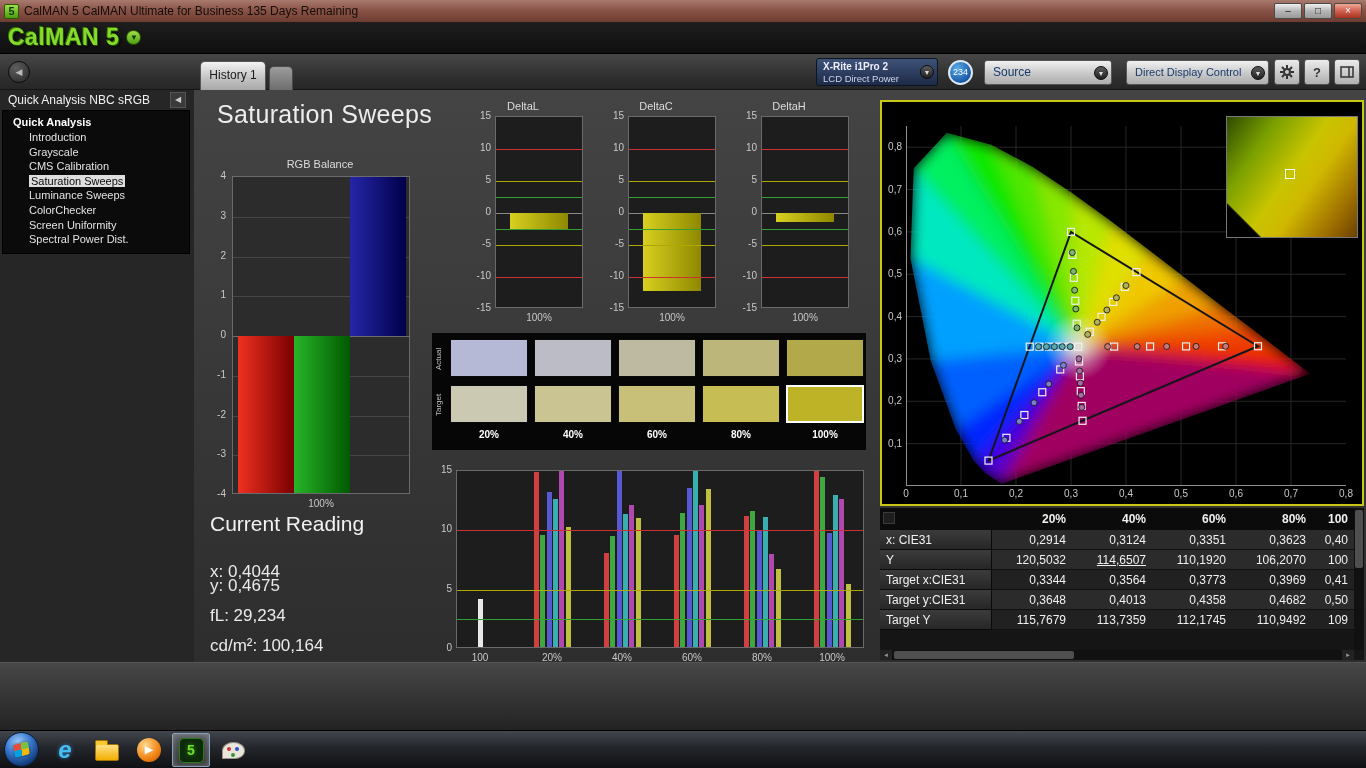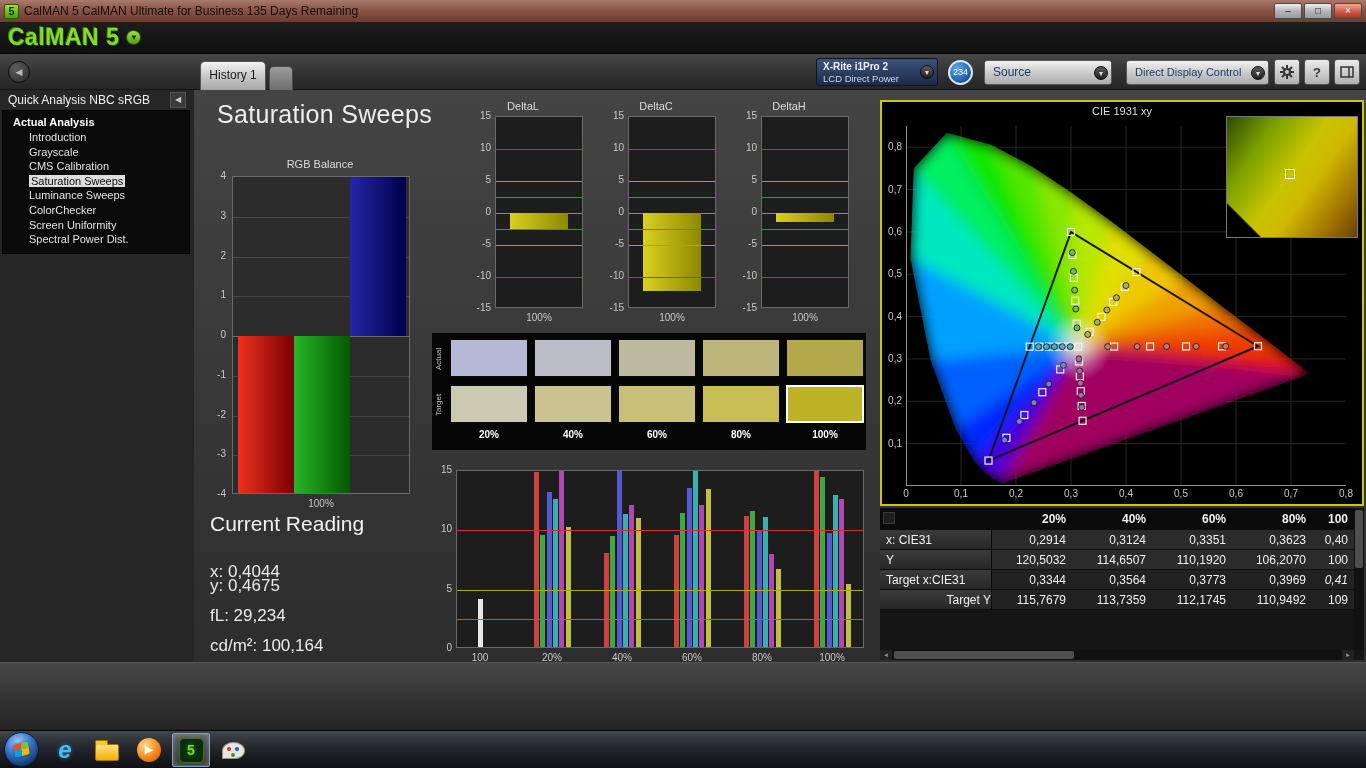--- a/index.html
+++ b/index.html
@@ -185,21 +185,21 @@
         </svg>
     </div>
   </div>
 
   <div class="sidebar-bg"></div>
   <div class="workspace-bg"></div>
 
   <div class="sb-header">Quick Analysis NBC sRGB</div>
   <div class="sb-collapse">◀</div>
   <div class="tree">
-    <div class="tree-root">Actual Analysis</div>
+    <div class="tree-root">Quick Analysis</div>
     <div>
         <div class="tree-item">Introduction</div>
         <div class="tree-item">Grayscale</div>
         <div class="tree-item">CMS Calibration</div>
         <div class="tree-item"><span class="tree-sel">Saturation Sweeps</span></div>
         <div class="tree-item">Luminance Sweeps</div>
         <div class="tree-item">ColorChecker</div>
         <div class="tree-item">Screen Uniformity</div>
         <div class="tree-item">Spectral Power Dist.</div>
       </div>
@@ -392,21 +392,20 @@
       </div>
   </div>
 
   <div class="reading-head">Current Reading</div>
   <div class="reading-line" style="top:562px;">x: 0,4044</div>
   <div class="reading-line" style="top:576px;">y: 0,4675</div>
   <div class="reading-line" style="top:606px;">fL: 29,234</div>
   <div class="reading-line" style="top:636px;">cd/m²: 100,164</div>
 
   <div class="cie-panel">
-    <div class="chart-title">CIE 1931 xy</div>
     <svg class="cie-svg" width="440" height="360">
         <defs>
           <clipPath id="hshoe">
             <polygon points="95.69999999999999,357.88235294117646 79.19999999999999,347.29411764705884 68.2,335.43529411764706 50.05,303.67058823529413 24.749999999999996,235.05882352941177 4.4,132.1411764705882 7.699999999999999,42.35294117647061 40.699999999999996,6.77647058823527 85.24999999999999,18.635294117646993 126.49999999999999,40.658823529411734 166.09999999999997,66.91764705882355 205.15,95.29411764705878 244.19999999999996,124.9411764705882 281.6,153.74117647058821 316.24999999999994,180.4235294117647 344.84999999999997,202.0235294117647 380.59999999999997,229.5529411764706 404.25,247.76470588235293"></polygon>
           </clipPath>
           <filter id="smear" x="-30%" y="-30%" width="160%" height="160%">
             <feGaussianBlur stdDeviation="7"></feGaussianBlur>
           </filter>
           <radialGradient id="wglow">
             <stop offset="0%" stop-color="#eceadf" stop-opacity="0.9"></stop>
@@ -558,35 +557,43 @@
           <div class="tcell tlab" style="width: 112px;">x: CIE31</div>
           <div class="tcell tval" style="width: 80px;">0,2914</div>
           <div class="tcell tval" style="width: 80px;">0,3124</div>
           <div class="tcell tval" style="width: 80px;">0,3351</div>
           <div class="tcell tval" style="width: 80px;">0,3623</div>
           <div class="tcell tval" style="width: 42px;">0,40</div>
         </div>
         <div class="trow reven">
           <div class="tcell tlab" style="width: 112px;">Y</div>
           <div class="tcell tval" style="width: 80px;">120,5032</div>
-          <div class="tcell tval" style="width: 80px;">114,6507</div>
+          <div class="tcell tval" style="width: 80px; text-decoration: underline;">114,6507</div>
           <div class="tcell tval" style="width: 80px;">110,1920</div>
           <div class="tcell tval" style="width: 80px;">106,2070</div>
           <div class="tcell tval" style="width: 42px;">100</div>
         </div>
         <div class="trow rodd">
           <div class="tcell tlab" style="width: 112px;">Target x:CIE31</div>
           <div class="tcell tval" style="width: 80px;">0,3344</div>
           <div class="tcell tval" style="width: 80px;">0,3564</div>
           <div class="tcell tval" style="width: 80px;">0,3773</div>
           <div class="tcell tval" style="width: 80px;">0,3969</div>
-          <div class="tcell tval" style="width: 42px; font-style: italic;">0,41</div>
+          <div class="tcell tval" style="width: 42px;">0,41</div>
+        </div>
+        <div class="trow reven">
+          <div class="tcell tlab" style="width: 112px;">Target y:CIE31</div>
+          <div class="tcell tval" style="width: 80px;">0,3648</div>
+          <div class="tcell tval" style="width: 80px;">0,4013</div>
+          <div class="tcell tval" style="width: 80px;">0,4358</div>
+          <div class="tcell tval" style="width: 80px;">0,4682</div>
+          <div class="tcell tval" style="width: 42px;">0,50</div>
         </div>
         <div class="trow rodd">
-          <div class="tcell tlab" style="width: 112px; text-align: right;">Target Y</div>
+          <div class="tcell tlab" style="width: 112px;">Target Y</div>
           <div class="tcell tval" style="width: 80px;">115,7679</div>
           <div class="tcell tval" style="width: 80px;">113,7359</div>
           <div class="tcell tval" style="width: 80px;">112,1745</div>
           <div class="tcell tval" style="width: 80px;">110,9492</div>
           <div class="tcell tval" style="width: 42px;">109</div>
         </div>
       </div>
     <div class="vscroll">
         <div class="vthumb"></div>
       </div>

